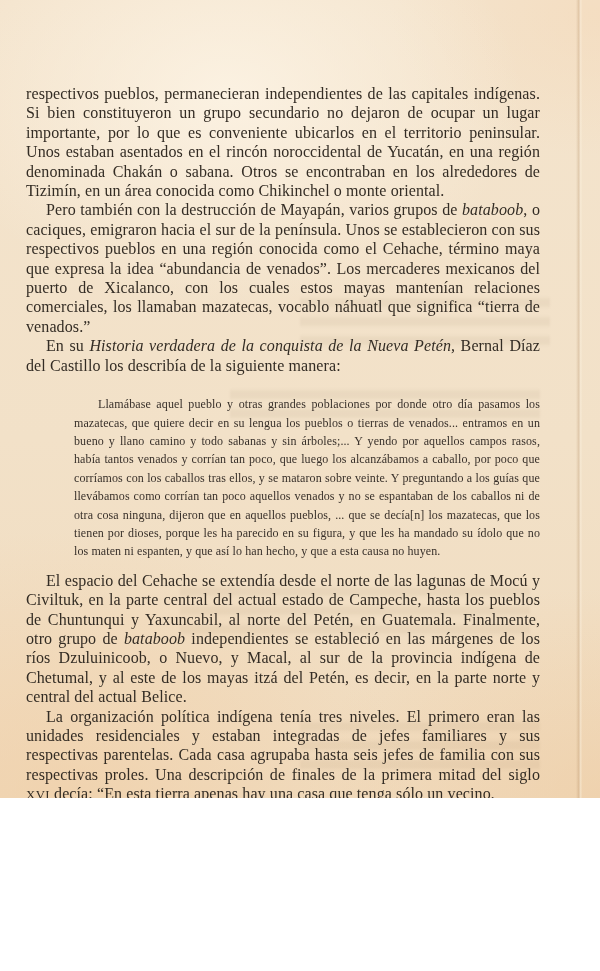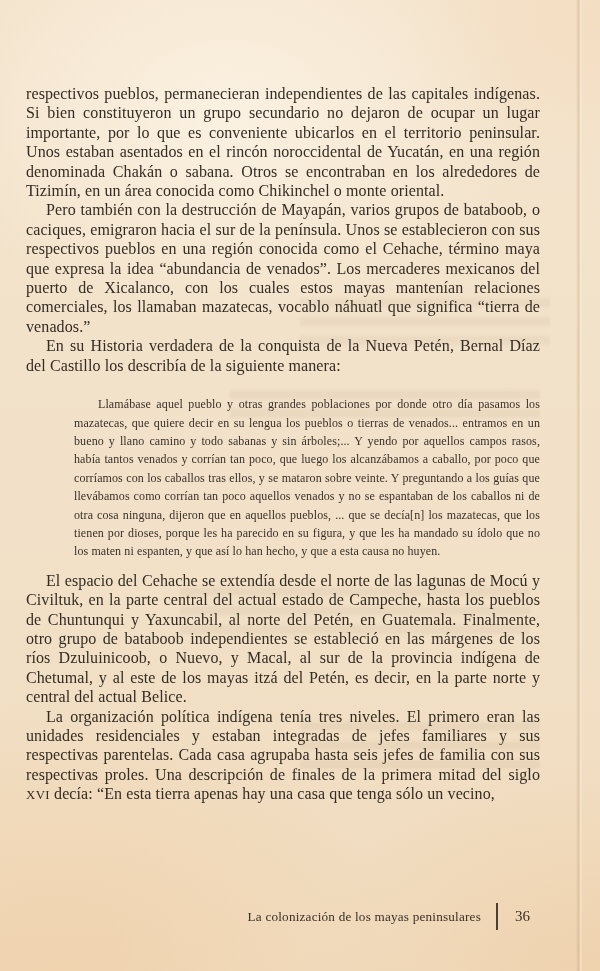--- a/index.html
+++ b/index.html
@@ -7,21 +7,21 @@
     padding: 0;
     width: 600px;
     height: 971px;
     overflow: hidden;
     font-family: "Liberation Serif", "DejaVu Serif", serif;
   }
 
   .page {
     position: relative;
     width: 600px;
-    height: 971px;
+    height: 798px;
     background:
       radial-gradient(ellipse 420px 300px at 38% 12%, rgba(252,243,228,0.9) 0%, rgba(252,243,228,0) 70%),
       radial-gradient(ellipse 500px 380px at 10% 100%, rgba(240,204,162,0.55) 0%, rgba(240,204,162,0) 70%),
       radial-gradient(ellipse 420px 300px at 100% 100%, rgba(238,201,158,0.5) 0%, rgba(238,201,158,0) 70%),
       radial-gradient(ellipse 300px 200px at 100% 2%, rgba(244,216,184,0.55) 0%, rgba(244,216,184,0) 70%),
       linear-gradient(180deg, #f4e4cd 0%, #f2e1c8 55%, #f0dbbe 100%);
     overflow: hidden;
   }
 
   
@@ -55,21 +55,21 @@
   .para.indent { text-indent: 20px; }
 
   .quote {
     margin: 20px 0 10px 48px;
     font-size: 12px;
     line-height: 18.4px;
     text-indent: 24px;
     color: #38302a;
   }
 
-  .it { }
+  .it { font-style: italic; }
   .sc { font-size: 0.8em; letter-spacing: 0.4px; font-family: Liberation Serif, serif; }
 
   .footer {
     position: absolute;
     left: 26px;
     top: 903px;
     width: 514px;
     display: flex;
     align-items: center;
     justify-content: flex-end;

